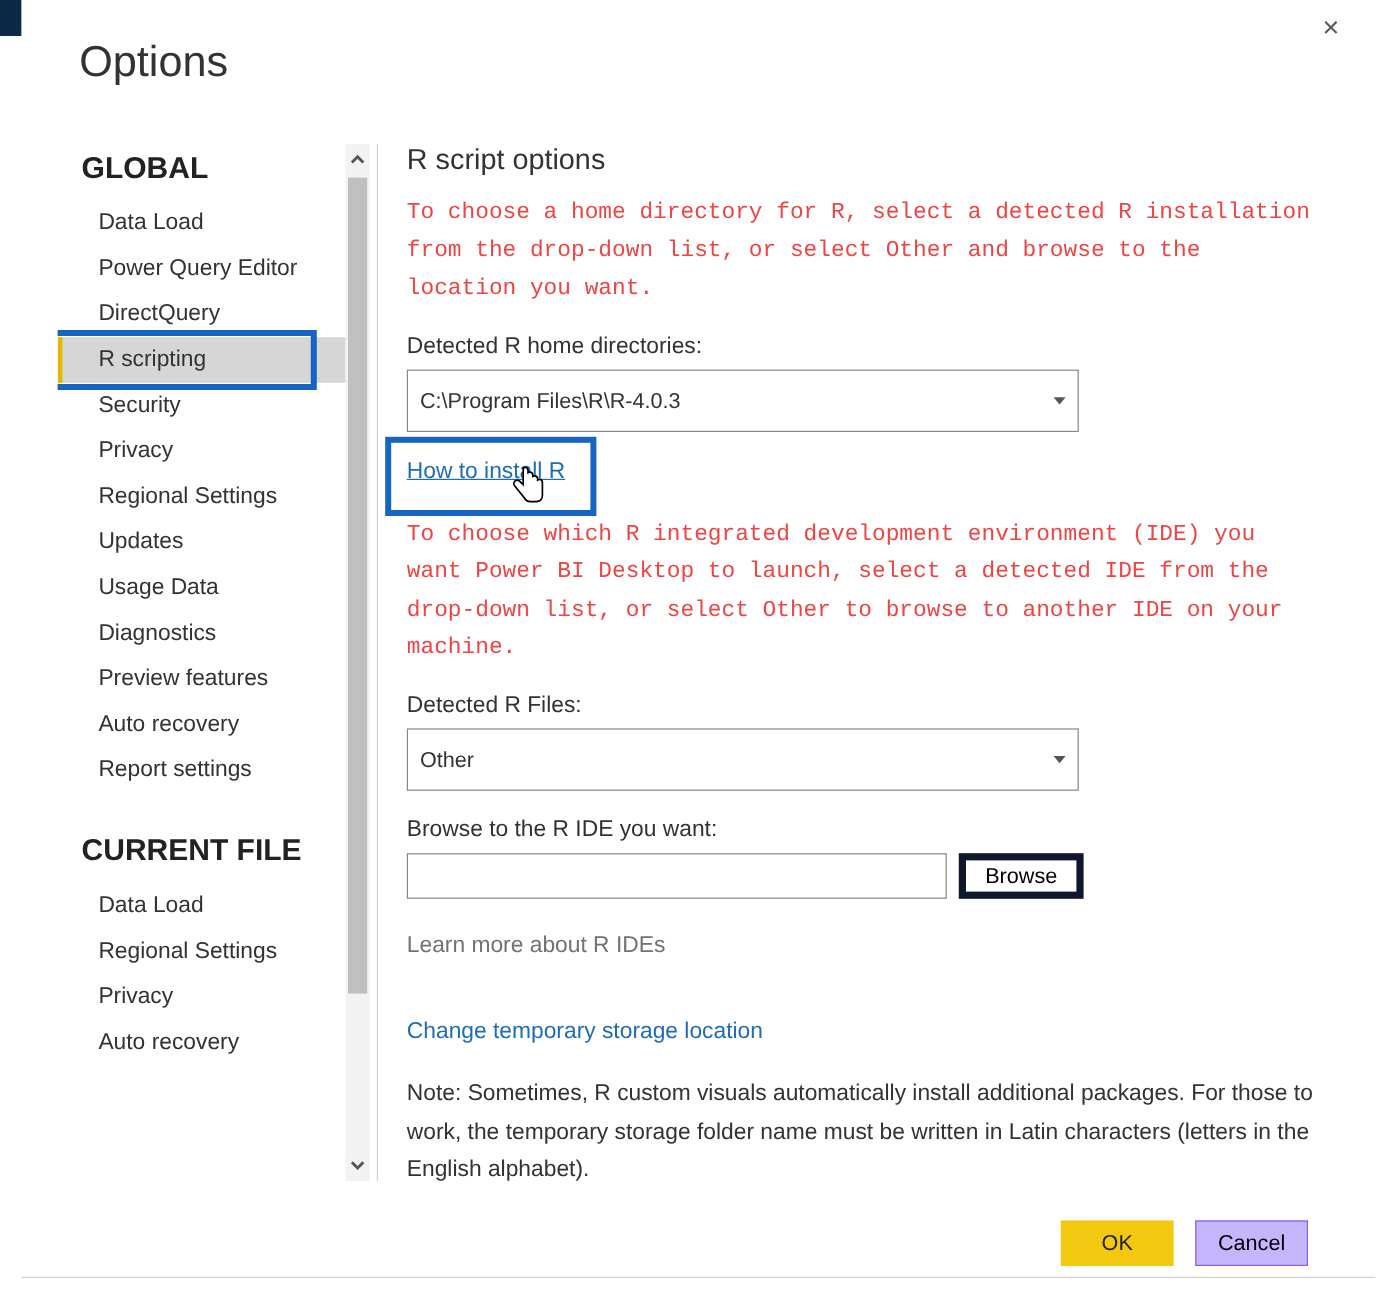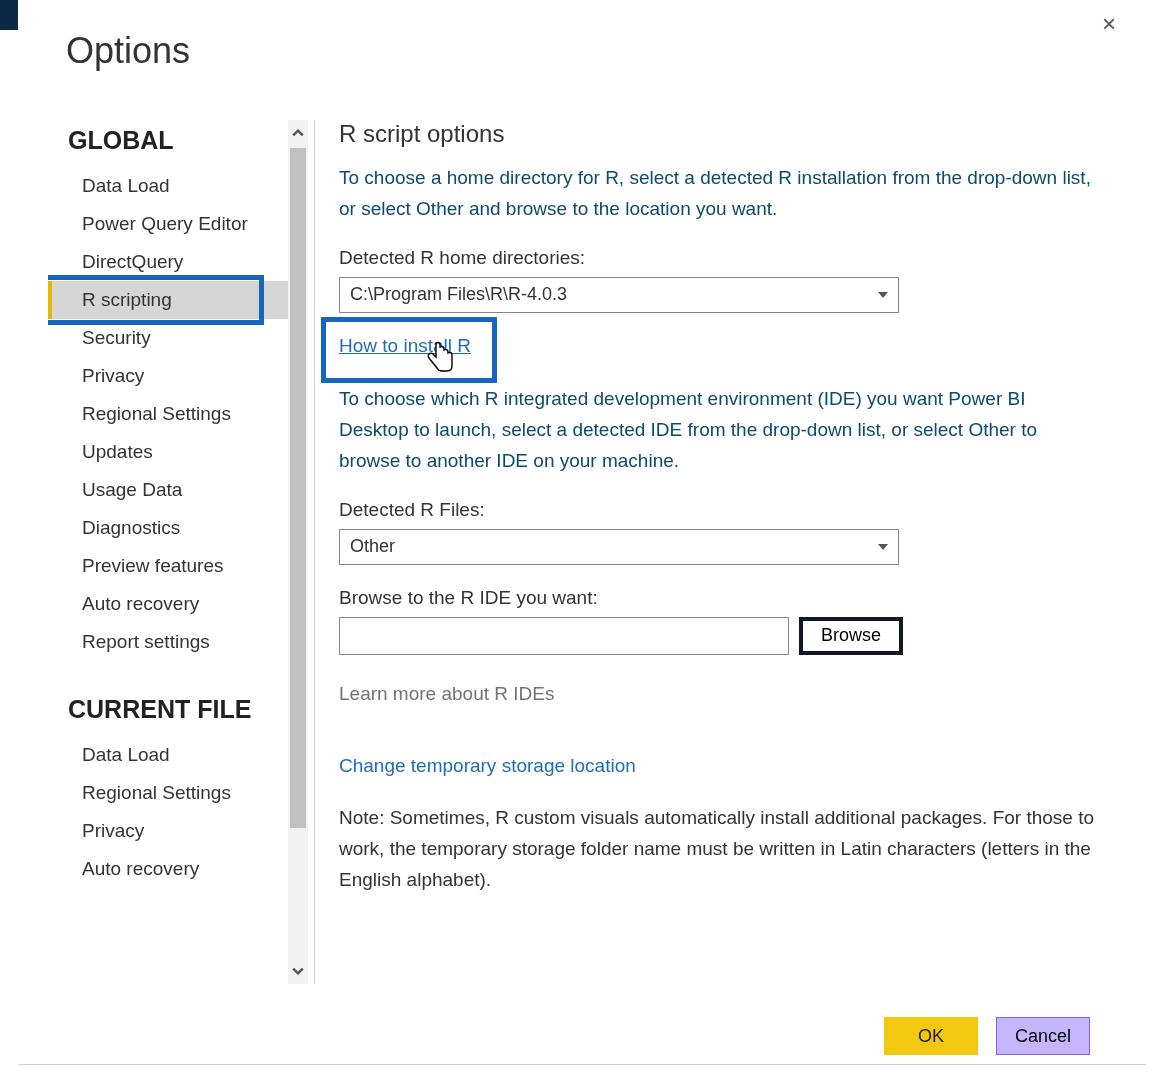--- a/index.html
+++ b/index.html
@@ -127,31 +127,32 @@
   }
   .panel-heading {
     font-size: 24px;
     font-weight: 400;
     color: #333;
     margin: 0 0 14px 0;
   }
   .body-text {
     font-size: 19px;
     line-height: 1.65;
-    color: #0c4a6e;
+    color: #ef4444;
     margin: 0 0 22px 0;
+    font-family: Liberation Mono, monospace;
   }
   .field-label {
     font-size: 19px;
     color: #333;
     margin: 0 0 8px 0;
   }
   .select-box {
     width: 560px;
-    height: 36px;
+    height: 52px;
     border: 1px solid #888;
     display: flex;
     align-items: center;
     padding: 0 10px;
     font-size: 18px;
     justify-content: space-between;
     cursor: pointer;
     margin-bottom: 22px;
   }
   .caret {
@@ -194,21 +195,21 @@
   .text-input {
     width: 450px;
     height: 38px;
     border: 1px solid #888;
     padding: 0 8px;
     font-size: 18px;
   }
   .browse-btn {
     width: 104px;
     height: 38px;
-    border: 4px solid #0f172a;
+    border: 6px solid #0f172a;
     background: #fff;
     font-size: 18px;
     cursor: pointer;
   }
   .link2 {
     color: #737373;
     font-size: 19px;
     cursor: pointer;
     display: inline-block;
     margin-bottom: 50px;

